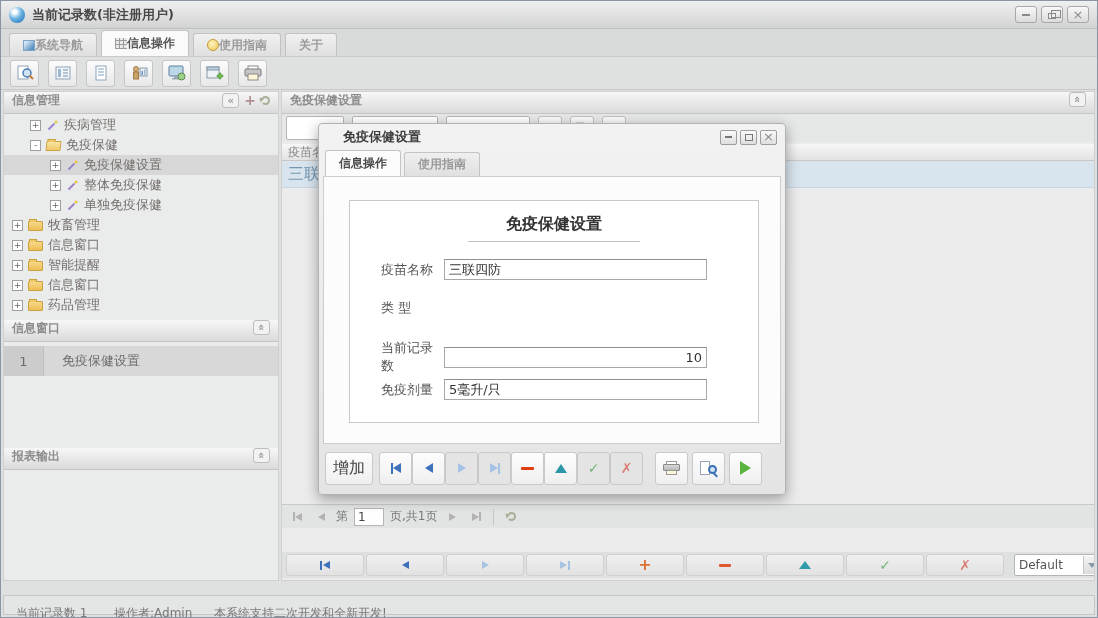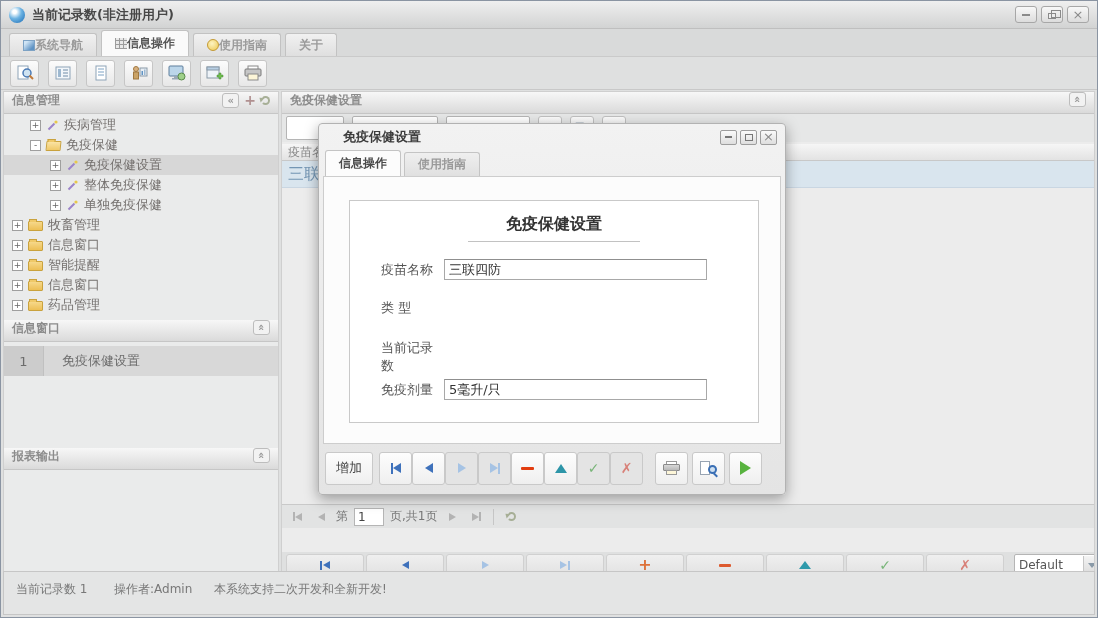--- a/index.html
+++ b/index.html
@@ -80,21 +80,21 @@
 .g-plus-or::before{content:"+";color:#dd7138;font-size:16px;font-weight:bold;line-height:1}
 .dash-or{width:12px;height:3px;background:#dd5a2e;border-radius:1px}
 .tri-up{width:0;height:0;border-left:6px solid transparent;border-right:6px solid transparent;border-bottom:8px solid #2f9aab}
 .g-check::before{content:"✓";color:#79b579;font-weight:bold;font-size:14px}
 .g-cross::before{content:"✗";color:#d88078;font-weight:bold;font-size:14px}
 .default-combo{margin-left:8px;flex:0 0 88px;height:22px;border:1px solid #b5b5b5;background:#fff;border-radius:2px;display:flex;align-items:center;position:relative;padding:0 4px;color:#555}
 .default-combo .dc-arrow{position:absolute;right:1px;top:1px;bottom:1px;width:17px;background:linear-gradient(#f4f4f4,#dcdcdc);border-left:1px solid #c6c6c6;display:flex;align-items:center;justify-content:center}
 .dc-arrow::after{content:"";border-left:4px solid transparent;border-right:4px solid transparent;border-top:5px solid #8a9aa8}
 
 
-.statusbar{position:absolute;left:2px;right:2px;bottom:2px;height:44px;background:#e4e5e5;border:1px solid #c6c6c6;color:#787878}
+.statusbar{position:absolute;left:2px;right:2px;bottom:2px;height:20px;background:#e4e5e5;border:1px solid #c6c6c6;color:#787878}
 .statusbar span{position:absolute;top:9px}
 .st-records{left:12px}.st-operator{left:110px}.st-message{left:210px}
 
 
 .dialog{position:absolute;left:317px;top:122px;width:468px;height:372px;background:linear-gradient(#f2f2f2,#e4e4e4);border:1px solid #b2b2b2;border-radius:4px;box-shadow:0 4px 14px rgba(0,0,0,.35);z-index:10}
 .dlg-titlebar{position:absolute;top:0;left:0;width:100%;height:26px;display:flex;align-items:center;padding:0 8px}
 .dlg-title{font-weight:bold;color:#3d3d3d;font-size:13px;margin-left:16px}
 .dlg-controls{margin-left:auto;display:flex;gap:3px}
 .dlg-btn{width:17px;height:15px;border:1px solid #9d9d9d;border-radius:2px;background:linear-gradient(#fafafa,#dedede);display:flex;align-items:center;justify-content:center;color:#777}
 .bar-min2{width:7px;height:2px;background:#777}
@@ -109,21 +109,21 @@
 .frow{position:absolute;left:31px;display:flex;align-items:center}
 .flabel{width:63px;font-size:13px;color:#555;flex:0 0 auto}
 .finput{width:263px;height:21px;border:1px solid #a8a8a8;border-top-color:#8f8f8f;background:#fff;font-size:13px;color:#333;padding:0 4px;font-family:inherit}
 .finput.num{text-align:right}
 .fcombo{position:relative;width:263px;height:21px;border:1px solid #a8a8a8;border-top-color:#8f8f8f;background:#fff;font-size:13px;color:#333;display:flex;align-items:center;padding:0 4px}
 .fcombo .fc-arrow{position:absolute;right:0;top:0;bottom:0;width:18px;background:linear-gradient(#f2f2f2,#d8d8d8);border-left:1px solid #b5b5b5;display:flex;align-items:center;justify-content:center}
 .fc-arrow::after{content:"";border-left:4px solid transparent;border-right:4px solid transparent;border-top:5px solid #6f8496}
 .dlg-toolbar{position:absolute;left:0;bottom:6px;width:100%;height:40px;display:flex;align-items:center;padding:0 6px}
 .dt-btn{height:33px;border:1px solid #c9c9c9;border-radius:3px;background:linear-gradient(#fdfdfd,#efefef);display:flex;align-items:center;justify-content:center;flex:0 0 33px}
 .dt-btn.pressed{background:#e4e4e4}
-.dt-btn.wide{flex:0 0 48px;color:#444;font-size:13px;margin-right:6px}
+.dt-btn.wide{flex:0 0 48px;color:#444;font-size:16px;margin-right:6px}
 .sp12{flex:0 0 12px}.sp4{flex:0 0 4px}
 .dash-red{width:13px;height:3px;background:#e23d10;border-radius:1px}
 .tri-up2{width:0;height:0;border-left:6px solid transparent;border-right:6px solid transparent;border-bottom:9px solid #2d95a8}
 .icon-printer{position:relative;width:17px;height:14px}
 .icon-printer .p-top{position:absolute;left:3px;top:0;width:11px;height:4px;background:#fff;border:1px solid #999}
 .icon-printer .p-body{position:absolute;left:0;top:3px;width:17px;height:7px;background:linear-gradient(#d8d8d8,#b9b9b9);border:1px solid #8a8a8a;border-radius:1px}
 .icon-printer .p-out{position:absolute;left:3px;top:9px;width:11px;height:5px;background:#fdf6d8;border:1px solid #999}
 .icon-preview{position:relative;width:17px;height:15px}
 .icon-preview .pv-doc{position:absolute;left:0;top:0;width:10px;height:14px;background:#fff;border:1px solid #98a4b2}
 .icon-preview .pv-mag{position:absolute;right:0;bottom:2px;width:9px;height:9px;border:2px solid #3a6fb5;border-radius:50%;background:rgba(185,212,238,.65)}
@@ -447,20 +447,21 @@
         <div class="fs-title"><span>免疫保健设置</span></div>
         <div class="frow" style="top:58px">
           <span class="flabel">疫苗名称</span>
           <input class="finput" value="三联四防" style="">
         </div>
         <div class="frow" style="top:98px">
           <span class="flabel">类 型</span>
         </div>
         <div class="frow" style="top:138px">
           <span class="flabel">当前记录数</span>
+          <input class="finput num" value="10" style="">
         </div>
         <div class="frow" style="top:178px">
           <span class="flabel">免疫剂量</span>
           <input class="finput" value="5毫升/只" style="">
         </div>
       </div>
     </div>
     <div class="dlg-toolbar">
       <span class="dt-btn wide">
           <span>增加</span>

